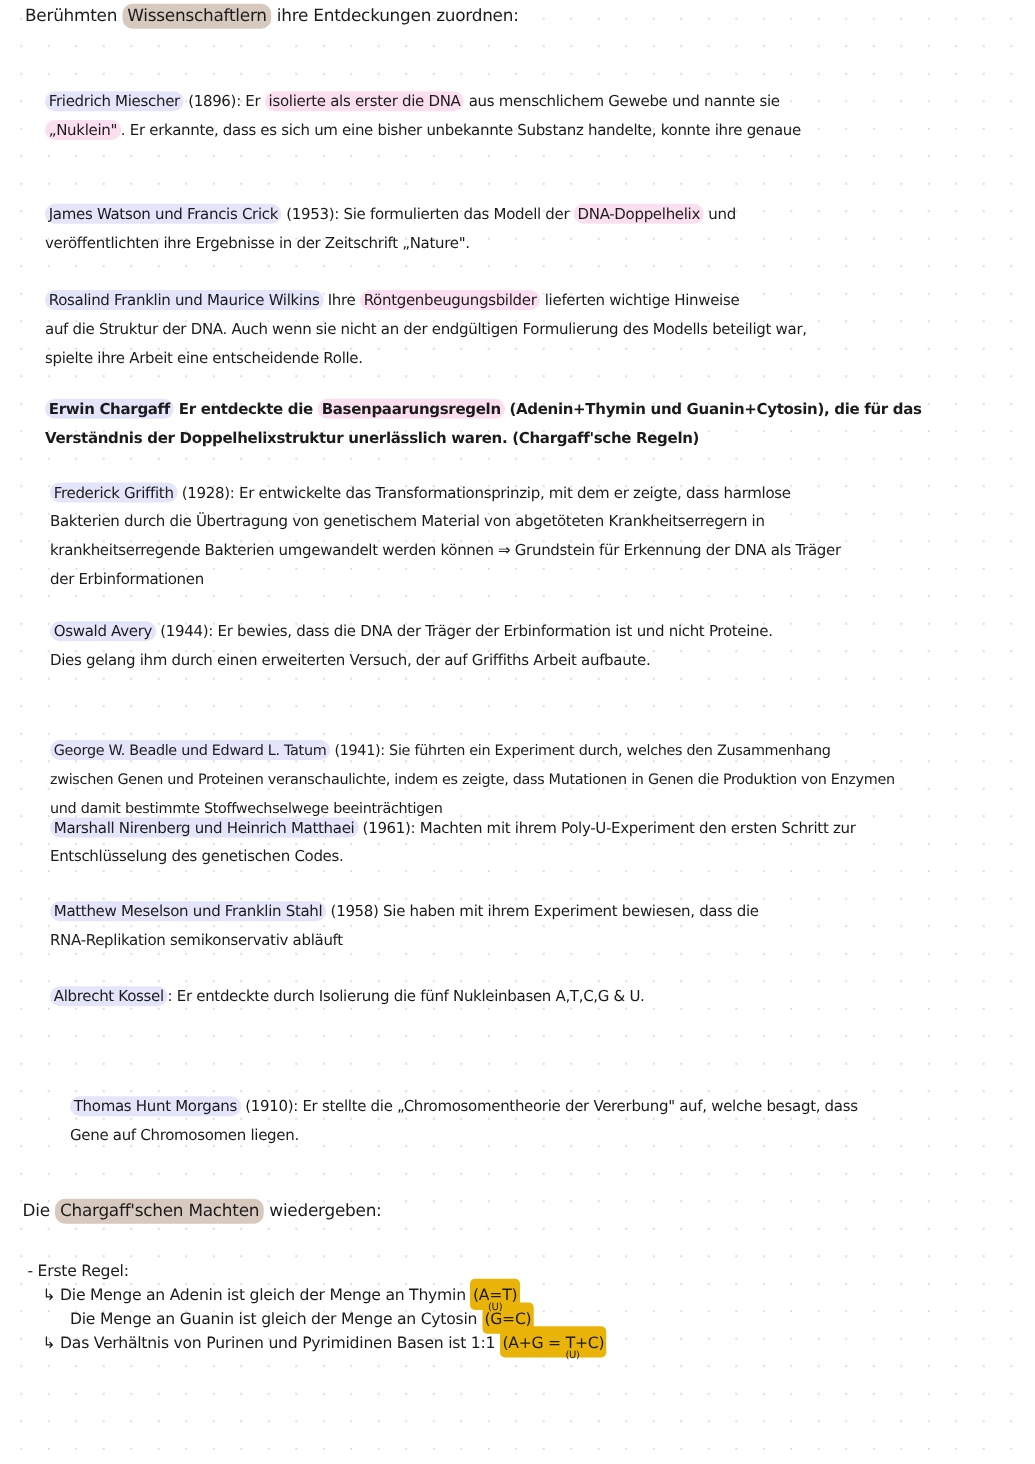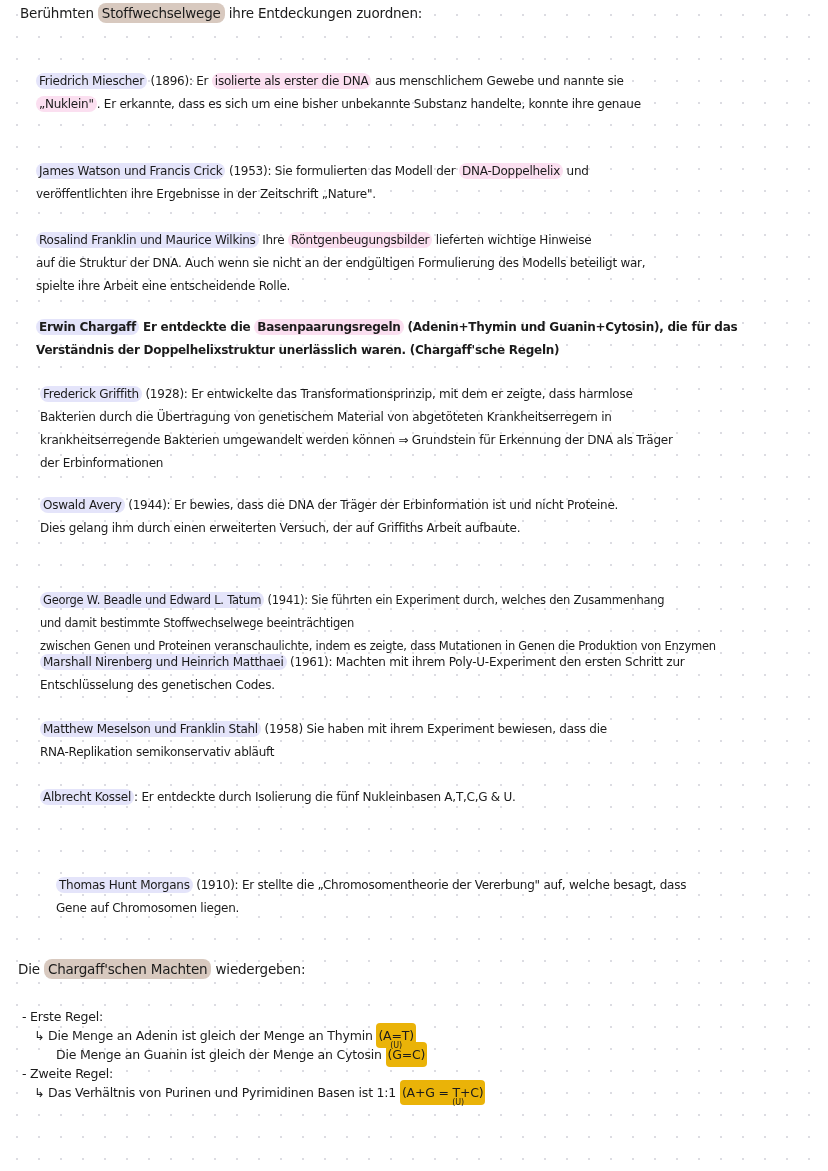--- a/index.html
+++ b/index.html
@@ -27,21 +27,21 @@
   .ind2 { padding-left:34px; }
   .sub { position:relative; }
   .sub .u { position:absolute; font-size:8px; left:50%; top:13px; transform:translateX(-50%); }
 </style>
 </head>
 <body>
 
 <div class="page">
 
   <div class="heading" style="left:20px; top:5px;">
-    <span>Berühmten </span><span class="hl-brown">Stoffwechselwege</span><span> ihre Entdeckungen zuordnen:</span>
+    <span>Berühmten </span><span class="hl-brown">Wissenschaftlern</span><span> ihre Entdeckungen zuordnen:</span>
   </div>
 
   <div class="entry" style="top:70px;">
     <p><span class="hl-blue">Friedrich Miescher</span><span> (1896): Er </span><span class="hl-pink">isolierte als erster die DNA</span><span> aus menschlichem Gewebe und nannte sie</span></p>
     <p><span class="hl-pink">„Nuklein"</span><span>. Er erkannte, dass es sich um eine bisher unbekannte Substanz handelte, konnte ihre genaue</span></p>
   </div>
 
   <div class="entry" style="top:160px;">
     <p><span class="hl-blue">James Watson und Francis Crick</span><span> (1953): Sie formulierten das Modell der </span><span class="hl-pink">DNA-Doppelhelix</span><span> und</span></p>
     <p>veröffentlichten ihre Ergebnisse in der Zeitschrift „Nature".</p>
@@ -65,22 +65,22 @@
     <p>der Erbinformationen</p>
   </div>
 
   <div class="entry" style="top:494px; left:40px;">
     <p><span class="hl-blue">Oswald Avery</span><span> (1944): Er bewies, dass die DNA der Träger der Erbinformation ist und nicht Proteine.</span></p>
     <p>Dies gelang ihm durch einen erweiterten Versuch, der auf Griffiths Arbeit aufbaute.</p>
   </div>
 
   <div class="entry" style="top:577px; left:40px; font-size:11.5px;margin-top:12px;">
     <p><span class="hl-blue">George W. Beadle und Edward L. Tatum</span><span> (1941): Sie führten ein Experiment durch, welches den Zusammenhang</span></p>
+    <p>zwischen Genen und Proteinen veranschaulichte, indem es zeigte, dass Mutationen in Genen die Produktion von Enzymen</p>
     <p>und damit bestimmte Stoffwechselwege beeinträchtigen</p>
-    <p>zwischen Genen und Proteinen veranschaulichte, indem es zeigte, dass Mutationen in Genen die Produktion von Enzymen</p>
   </div>
 
   <div class="entry" style="top:651px; left:40px;">
     <p><span class="hl-blue">Marshall Nirenberg und Heinrich Matthaei</span><span> (1961): Machten mit ihrem Poly-U-Experiment den ersten Schritt zur</span></p>
     <p>Entschlüsselung des genetischen Codes.</p>
   </div>
 
   <div class="entry" style="top:718px; left:40px;">
     <p><span class="hl-blue">Matthew Meselson und Franklin Stahl</span><span> (1958)  Sie haben mit ihrem Experiment bewiesen, dass die</span></p>
     <p>RNA-Replikation semikonservativ abläuft</p>
@@ -101,19 +101,18 @@
   </div>
 
   <div class="rules">
     <div class="row">- Erste Regel:</div>
     <div class="row ind1">
       <span>↳ Die Menge an Adenin ist gleich der Menge an Thymin </span><span class="hl-green sub"><span>(A=T)</span><span class="u">(U)</span></span>
     </div>
     <div class="row ind2">
       <span>Die Menge an Guanin ist gleich der Menge an Cytosin </span><span class="hl-green">(G=C)</span>
     </div>
-    <div class="row">- Zweite Regel:</div>
     <div class="row ind1">
       <span>↳ Das Verhältnis von Purinen und Pyrimidinen Basen ist 1:1 </span><span class="hl-green sub"><span>(A+G = T+C)</span><span class="u" style="left:68%;">(U)</span></span>
     </div>
   </div>
 
 </div>
 
 </body></html>

